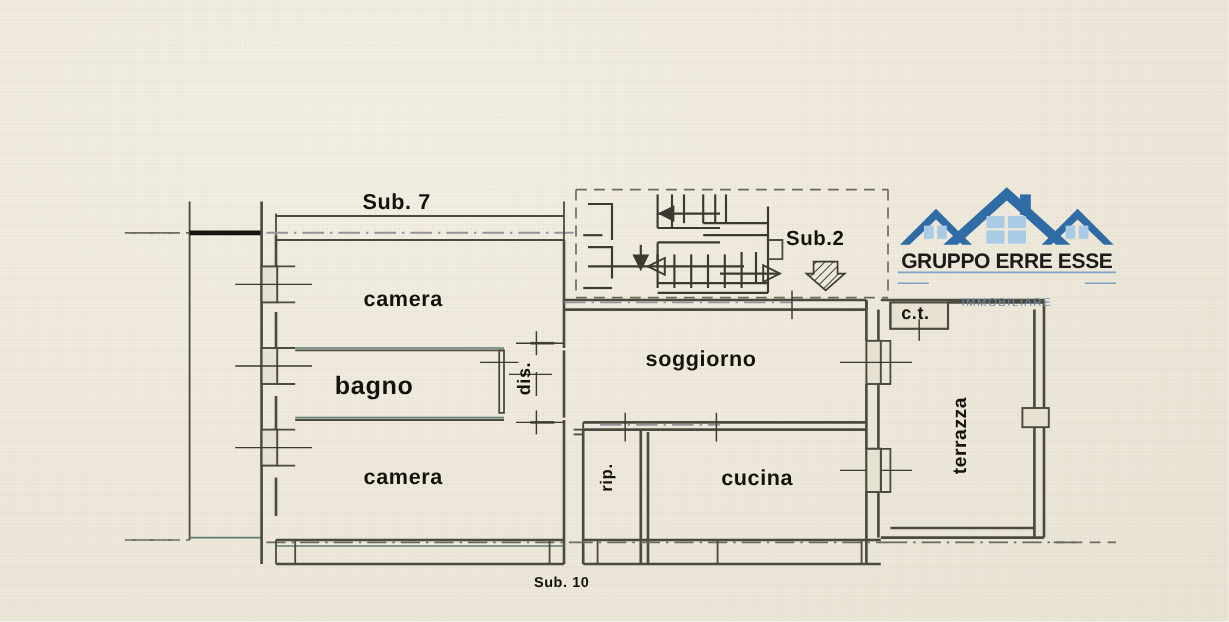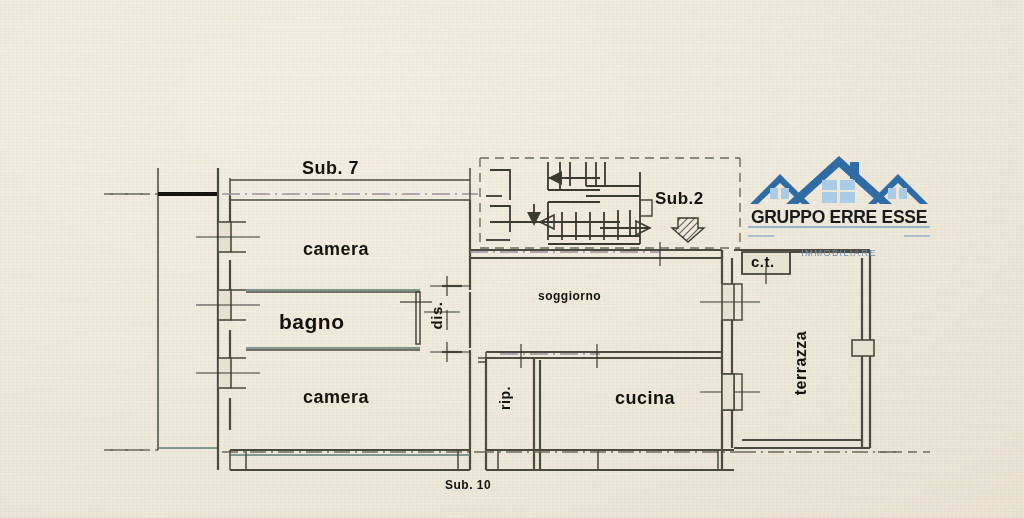--- a/index.html
+++ b/index.html
@@ -333,25 +333,25 @@
   <div class="roomlabel" style="left:655px; top:189px; font-size:17px;">Sub.2</div>
 
   <div class="roomlabel" style="left:303px; top:239px; font-size:18px;">camera</div>
 
   <div class="roomlabel" style="left:279px; top:310px; font-size:21px;">bagno</div>
 
   <div class="roomlabel rot" style="left:423px; top:307px; font-size:15px;">dis.</div>
 
   <div class="roomlabel" style="left:303px; top:387px; font-size:18px;">camera</div>
 
-  <div class="roomlabel" style="left:538px; top:289px; font-size:12px;">soggiorno</div>
+  <div class="roomlabel" style="left:538px; top:289px; font-size:18px;">soggiorno</div>
 
   <div class="roomlabel rot" style="left:493px; top:390px; font-size:14px;">rip.</div>
 
-  <div class="roomlabel" style="left:615px; top:388px; font-size:18px;">cucina</div>
+  <div class="roomlabel" style="left:601px; top:388px; font-size:18px;">cucina</div>
 
   <div class="roomlabel" style="left:751px; top:253px; font-size:15px;">c.t.</div>
 
   <div class="roomlabel rot" style="left:769px; top:354px; font-size:16px;">terrazza</div>
 
   <div class="roomlabel" style="left:445px; top:478px; font-size:12px;">Sub. 10</div>
 
   <div id="logo">
     <svg width="186" height="56" viewBox="0 0 186 56">
 

